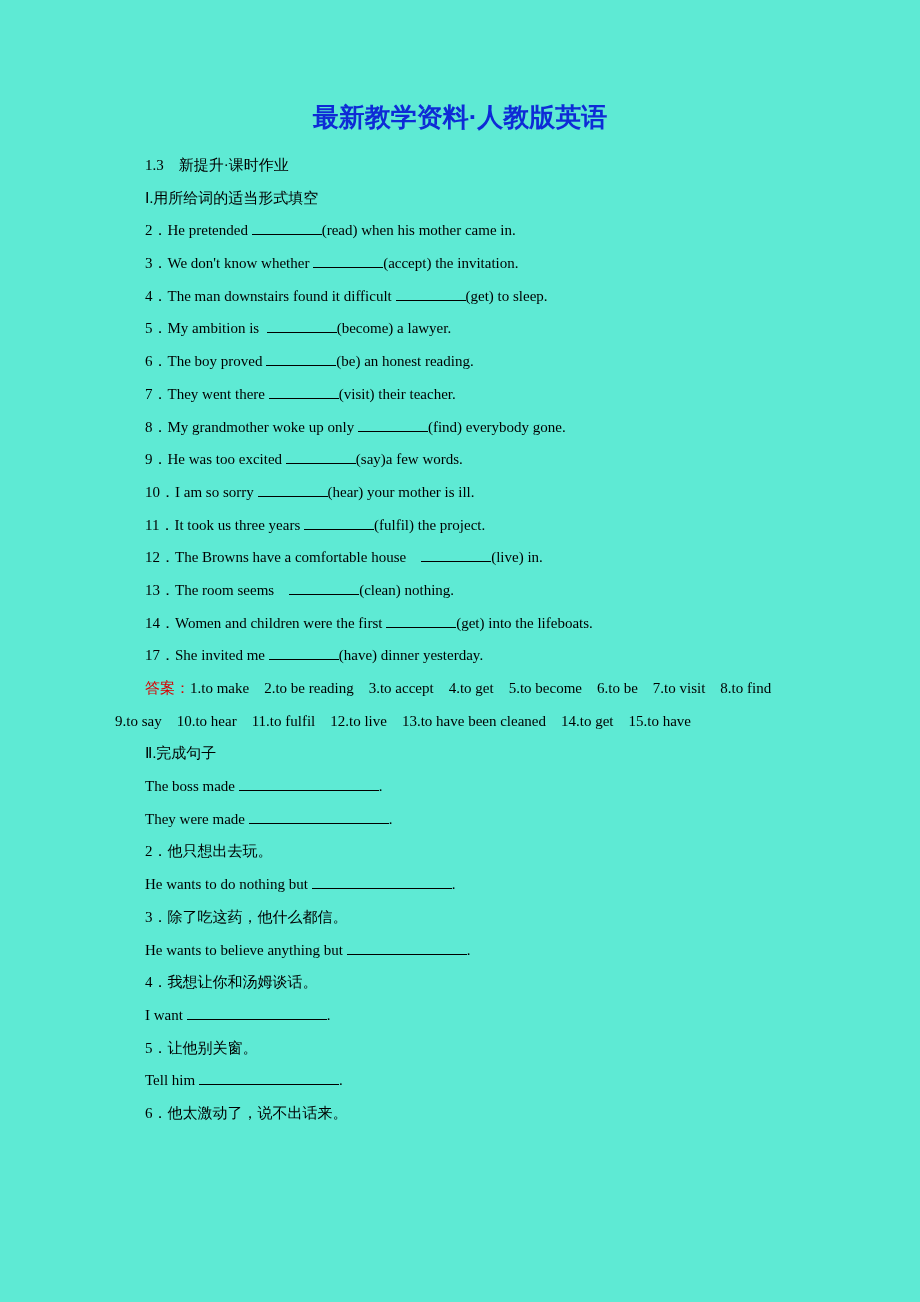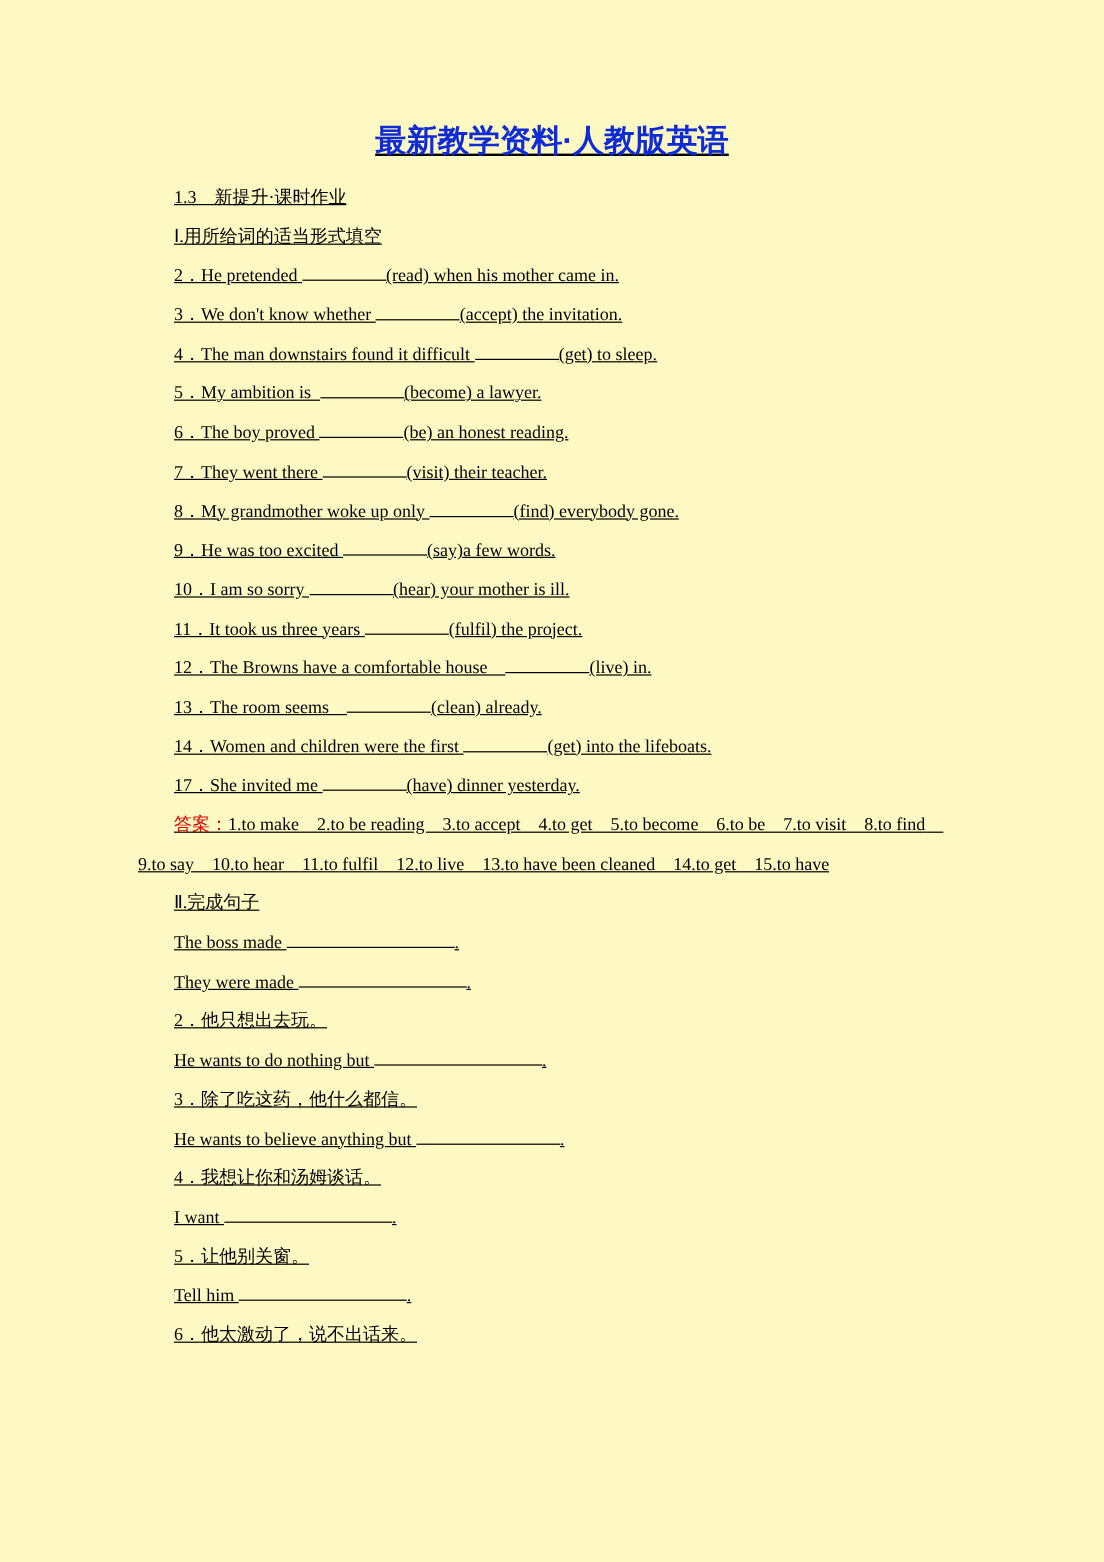--- a/index.html
+++ b/index.html
@@ -6,22 +6,21 @@
     margin: 0;
     padding: 0;
     background: #ffffff;
     font-family: "SimSun", "宋体", serif;
   }
   .page {
     width: 920px;
     min-height: 1302px;
     padding: 100px 115px 60px 115px;
     box-sizing: border-box;
-    background: #fef9c3;
-    text-decoration: underline;
+    background: #5eead4;
   }
   .title {
     text-align: center;
     font-family: "SimHei", "黑体", sans-serif;
     font-weight: bold;
     font-size: 26px;
     color: #0e2bd6;
     margin-bottom: 14px;
     letter-spacing: 0px;
   }
@@ -59,21 +58,21 @@
   <div class="line"><span>3．We don't know whether </span><span class="blank blank-short"></span><span>(accept) the invitation.</span></div>
   <div class="line"><span>4．The man downstairs found it difficult </span><span class="blank blank-short"></span><span>(get) to sleep.</span></div>
   <div class="line"><span>5．My ambition is  </span><span class="blank blank-short"></span><span>(become) a lawyer.</span></div>
   <div class="line"><span>6．The boy proved </span><span class="blank blank-short"></span><span>(be) an honest reading.</span></div>
   <div class="line"><span>7．They went there </span><span class="blank blank-short"></span><span>(visit) their teacher.</span></div>
   <div class="line"><span>8．My grandmother woke up only </span><span class="blank blank-short"></span><span>(find) everybody gone.</span></div>
   <div class="line"><span>9．He was too excited </span><span class="blank blank-short"></span><span>(say)a few words.</span></div>
   <div class="line"><span>10．I am so sorry </span><span class="blank blank-short"></span><span>(hear) your mother is ill.</span></div>
   <div class="line"><span>11．It took us three years </span><span class="blank blank-short"></span><span>(fulfil) the project.</span></div>
   <div class="line"><span>12．The Browns have a comfortable house    </span><span class="blank blank-short"></span><span>(live) in.</span></div>
-  <div class="line"><span>13．The room seems    </span><span class="blank blank-short"></span><span>(clean) already.</span></div>
+  <div class="line"><span>13．The room seems    </span><span class="blank blank-short"></span><span>(clean) nothing.</span></div>
   <div class="line"><span>14．Women and children were the first </span><span class="blank blank-short"></span><span>(get) into the lifeboats.</span></div>
   <div class="line"><span>17．She invited me </span><span class="blank blank-short"></span><span>(have) dinner yesterday.</span></div>
 
   <div class="line" style="text-indent:2em;"><span class="answers-label">答案：</span><span>1.to make　2.to be reading　3.to accept　4.to get　5.to become　6.to be　7.to visit　8.to find　9.to say　10.to hear　11.to fulfil　12.to live　13.to have been cleaned　14.to get　15.to have</span></div>
 
   <div class="line">Ⅱ.完成句子</div>
 
   <div class="line"><span>The boss made </span><span class="blank blank-long"></span><span>.</span></div>
   <div class="line"><span>They were made </span><span class="blank blank-long"></span><span>.</span></div>
 

